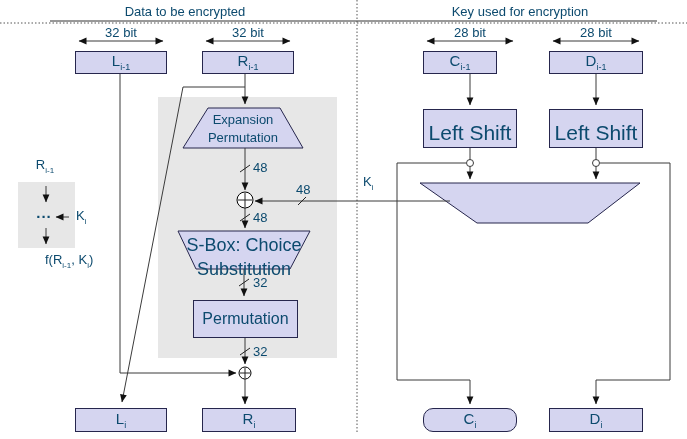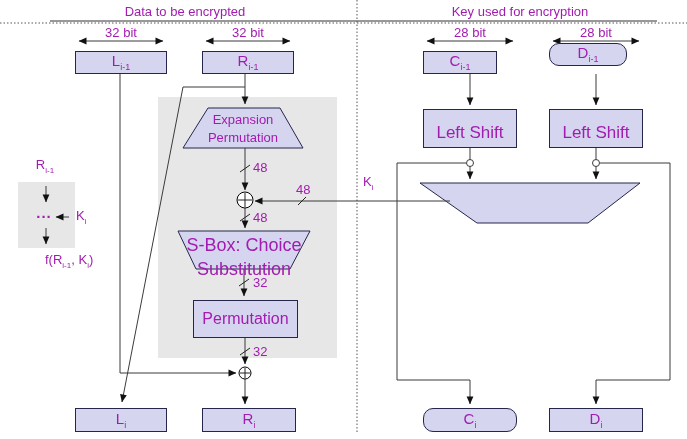--- a/index.html
+++ b/index.html
@@ -1,31 +1,31 @@
 <!DOCTYPE html>
 <html style="--box-fill: #d5d5f0; --box-border: #26264d; --panel-gray: #e7e7e7; --line: #3b3b3b;"><head>
 <meta charset="utf-8">
 <style>
   :root{
     --box-fill:#d5d5f0; --box-border:#26264d; --panel-gray:#e7e7e7; --line:#3b3b3b;
   }
   html,body{margin:0;padding:0;background:#fff;}
   #stage{
     position:relative;width:687px;height:439px;background:#fff;overflow:hidden;
-    font-family:"Liberation Sans", sans-serif;color:#a21caf;
+    font-family:"Liberation Sans", sans-serif;color:#0c4a6e;
   }
   #wires{position:absolute;left:0;top:0;z-index:2;}
   .graybox{position:absolute;background:var(--panel-gray);z-index:1;}
   .node{
     position:absolute;background:var(--box-fill);border:1px solid var(--box-border);
     display:flex;align-items:center;justify-content:center;z-index:3;
     font-size:15px;line-height:1;box-sizing:border-box;
   }
   .node sub{font-size:9px;line-height:1;}
-  .bigtext{font-size:17px;}
+  .bigtext{font-size:21px;}
   .permtext{font-size:16px;}
   .lbl{position:absolute;z-index:4;white-space:nowrap;}
   .lbl.center{text-align:center;}
   .title{font-size:13px;}
   .bitlbl{font-size:13px;}
   .wirelbl{font-size:13px;}
   .sublbl{font-size:8px;vertical-align:sub;}
   .legendlbl{font-size:13px;}
   .dots{font-size:15px;font-weight:bold;letter-spacing:1px;line-height:10px;}
   
@@ -131,21 +131,21 @@
 
   <div class="node" style="left:75px;top:51px;width:92px;height:23px;">
     <span><span>L</span><sub>i-1</sub></span>
   </div>
   <div class="node" style="left:202px;top:51px;width:92px;height:23px;">
     <span><span>R</span><sub>i-1</sub></span>
   </div>
   <div class="node" style="left:423px;top:51px;width:74px;height:23px;">
     <span><span>C</span><sub>i-1</sub></span>
   </div>
-  <div class="node" style="left:549px;top:43px;width:78px;height:23px;border-radius:10px;">
+  <div class="node" style="left:549px;top:51px;width:94px;height:23px;">
     <span><span>D</span><sub>i-1</sub></span>
   </div>
 
   <div class="node bigtext" style="left:423px;top:109px;width:94px;height:39px;padding-top:8px;">
     <span>Left Shift</span>
   </div>
   <div class="node bigtext" style="left:549px;top:109px;width:94px;height:39px;padding-top:8px;">
     <span>Left Shift</span>
   </div>
 

